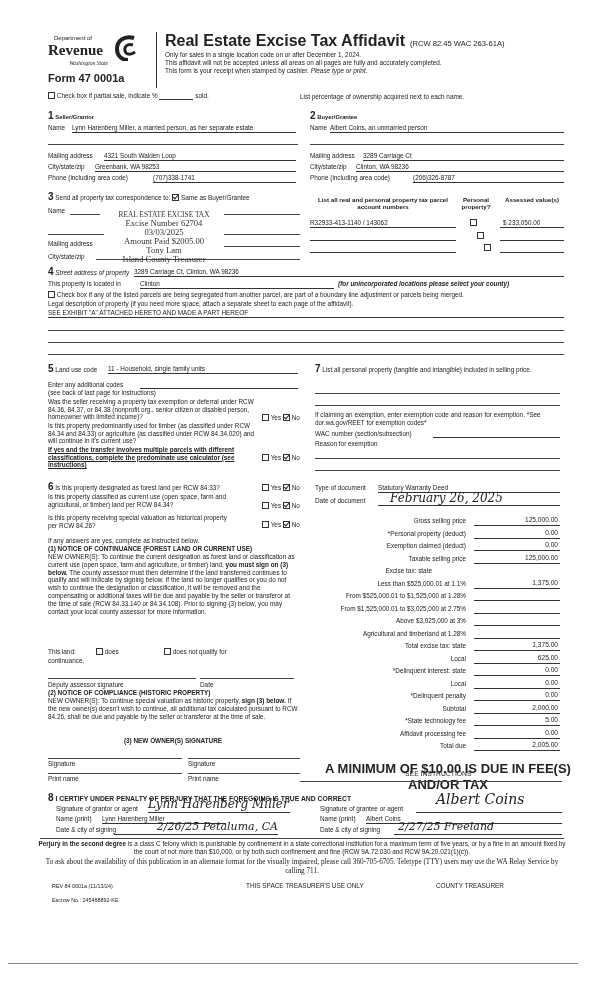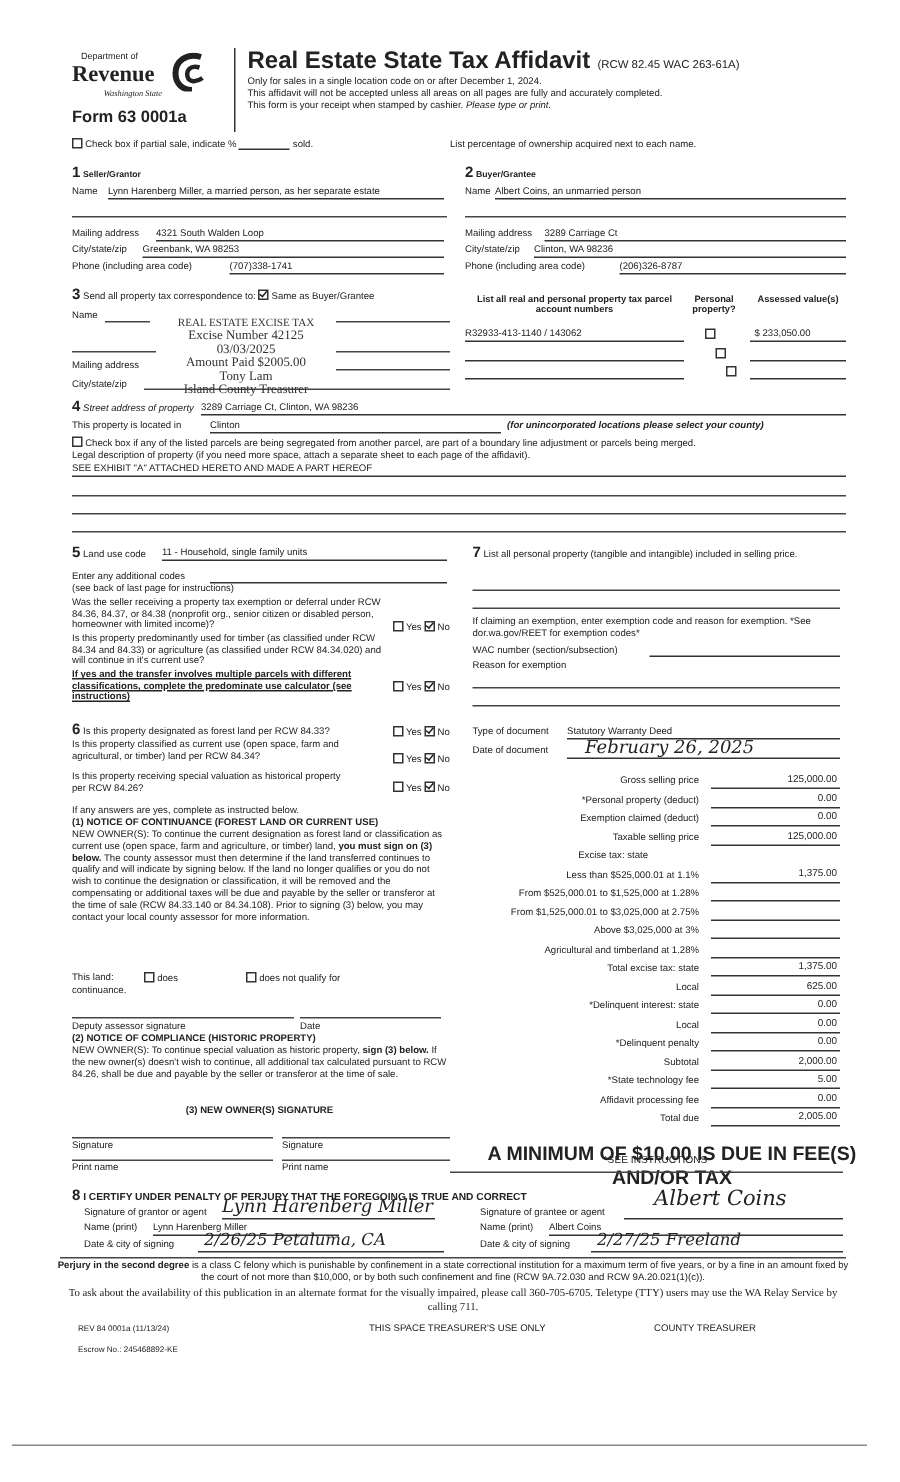--- a/index.html
+++ b/index.html
@@ -25,24 +25,24 @@
 
 <div class="abs" style="left:28px;top:35px;width:120px;height:36px;">
   <div class="abs right" style="left:0;top:0;width:64px;font-size:6px;">Department of</div>
   <div class="abs" style="left:20px;top:6px;font-family:'Liberation Serif',serif;font-weight:bold;font-size:15px;">Revenue</div>
   <div class="abs right ital" style="left:0;top:25px;width:80px;font-size:5.6px;font-family:'Liberation Serif',serif;">Washington State</div>
   <svg class="abs" style="left:86px;top:0px;" width="24" height="26" viewBox="0 0 24 26">
     <path d="M20 3 C10 0 3 6 3 14 C3 20 7 25 14 25" fill="none" stroke="#222" stroke-width="4"></path>
     <path d="M19 10 C13 8 10 12 11 16 C12 20 17 20 21 17" fill="none" stroke="#222" stroke-width="3"></path>
   </svg>
 </div>
-<div class="abs" style="left:48px;top:72px;font-size:11px;font-weight:bold;">Form 63 0001a</div>
+<div class="abs" style="left:48px;top:72px;font-size:11px;font-weight:bold;">Form 47 0001a</div>
 <div class="abs" style="left:156px;top:32px;width:1px;height:56px;background:#333;"></div>
 <div class="abs" style="left:165px;top:31px;">
-  <span style="font-size:16px;font-weight:bold;">Real Estate State Tax Affidavit</span>
+  <span style="font-size:16px;font-weight:bold;">Real Estate Excise Tax Affidavit</span>
   <span style="font-size:7.6px;margin-left:3px;">(RCW 82.45 WAC 263-61A)</span>
 </div>
 <div class="abs" style="left:165px;top:51px;font-size:6.4px;">Only for sales in a single location code on or after December 1, 2024.</div>
 <div class="abs" style="left:165px;top:59px;font-size:6.4px;">This affidavit will not be accepted unless all areas on all pages are fully and accurately completed.</div>
 <div class="abs" style="left:165px;top:67px;font-size:6.4px;">
   <span>This form is your receipt when stamped by cashier. </span><span class="ital">Please type or print.</span>
 </div>
 
 <div class="abs" style="left:48px;top:92px;">
   <span class="cb"></span>
@@ -107,21 +107,21 @@
 <div class="line" style="left:224px;top:214px;width:76px;"></div>
 <div class="line" style="left:48px;top:234px;width:56px;"></div>
 <div class="line" style="left:224px;top:234px;width:76px;"></div>
 <div class="abs" style="left:48px;top:240px;">Mailing address</div>
 <div class="line" style="left:224px;top:246px;width:76px;"></div>
 <div class="abs" style="left:48px;top:253px;">City/state/zip</div>
 <div class="line" style="left:96px;top:259px;width:204px;"></div>
 
 <div class="abs stamp" style="left:104px;top:196px;width:120px;">
   <div style="font-size:7.4px;">REAL ESTATE EXCISE TAX</div>
-  <div>Excise Number 42125</div>
+  <div>Excise Number 62704</div>
   <div>03/03/2025</div>
   <div>Amount Paid $2005.00</div>
   <div>Tony Lam</div>
   <div>Island County Treasurer</div>
 </div>
 
 <div class="abs center bold" style="left:310px;top:196px;width:146px;font-size:6.2px;">List all real and personal property tax parcel account numbers</div>
 <div class="abs center bold" style="left:456px;top:196px;width:40px;font-size:6.2px;">Personal property?</div>
 <div class="abs center bold" style="left:500px;top:196px;width:64px;font-size:6.2px;">Assessed value(s)</div>
 <div id="parcel-rows"><div class="abs ul" style="left: 310px; top: 219px; width: 146px; height: 9px;">R32933-413-1140 / 143062</div><span class="abs cb" style="left: 470px; top: 219px;"></span><div class="abs ul" style="left: 500px; top: 219px; width: 64px; height: 9px; padding-left: 3px;">$ 233,050.00</div><div class="abs ul" style="left: 310px; top: 232px; width: 146px; height: 9px;"></div><span class="abs cb" style="left: 470px; top: 232px;"></span><div class="abs ul" style="left: 500px; top: 232px; width: 64px; height: 9px; padding-left: 3px;"></div><div class="abs ul" style="left: 310px; top: 244px; width: 146px; height: 9px;"></div><span class="abs cb" style="left: 470px; top: 244px;"></span><div class="abs ul" style="left: 500px; top: 244px; width: 64px; height: 9px; padding-left: 3px;"></div></div>
@@ -289,21 +289,21 @@
 <div class="abs" style="left:56px;top:805px;width:240px;">
   <span>Signature of grantor or agent</span>
   <span class="abs ul hw" style="left:92px;top:-8px;width:142px;height:16px;font-size:12px;">Lynn Harenberg Miller</span>
 </div>
 <div class="abs" style="left:56px;top:815px;width:240px;">
   <span>Name (print)</span>
   <span class="abs ul" style="left:46px;top:0;width:124px;height:9px;">Lynn Harenberg Miller</span>
 </div>
 <div class="abs" style="left:56px;top:826px;width:240px;">
   <span>Date &amp; city of signing</span>
-  <span class="abs ul hw" style="left:76px;top:-6px;width:164px;height:15px;font-size:11px;padding-left:4px;">2/26/25  Petaluma, CA</span>
+  <span class="abs ul hw" style="left:58px;top:-6px;width:164px;height:15px;font-size:11px;padding-left:4px;text-align:right;">2/26/25  Petaluma, CA</span>
 </div>
 <div class="abs" style="left:320px;top:805px;width:244px;">
   <span>Signature of grantee or agent</span>
   <span class="abs ul hw" style="left:96px;top:-14px;width:146px;height:22px;font-size:14px;padding-left:20px;">Albert Coins</span>
 </div>
 <div class="abs" style="left:320px;top:815px;width:244px;">
   <span>Name (print)</span>
   <span class="abs ul" style="left:46px;top:0;width:196px;height:9px;">Albert Coins</span>
 </div>
 <div class="abs" style="left:320px;top:826px;width:244px;">

